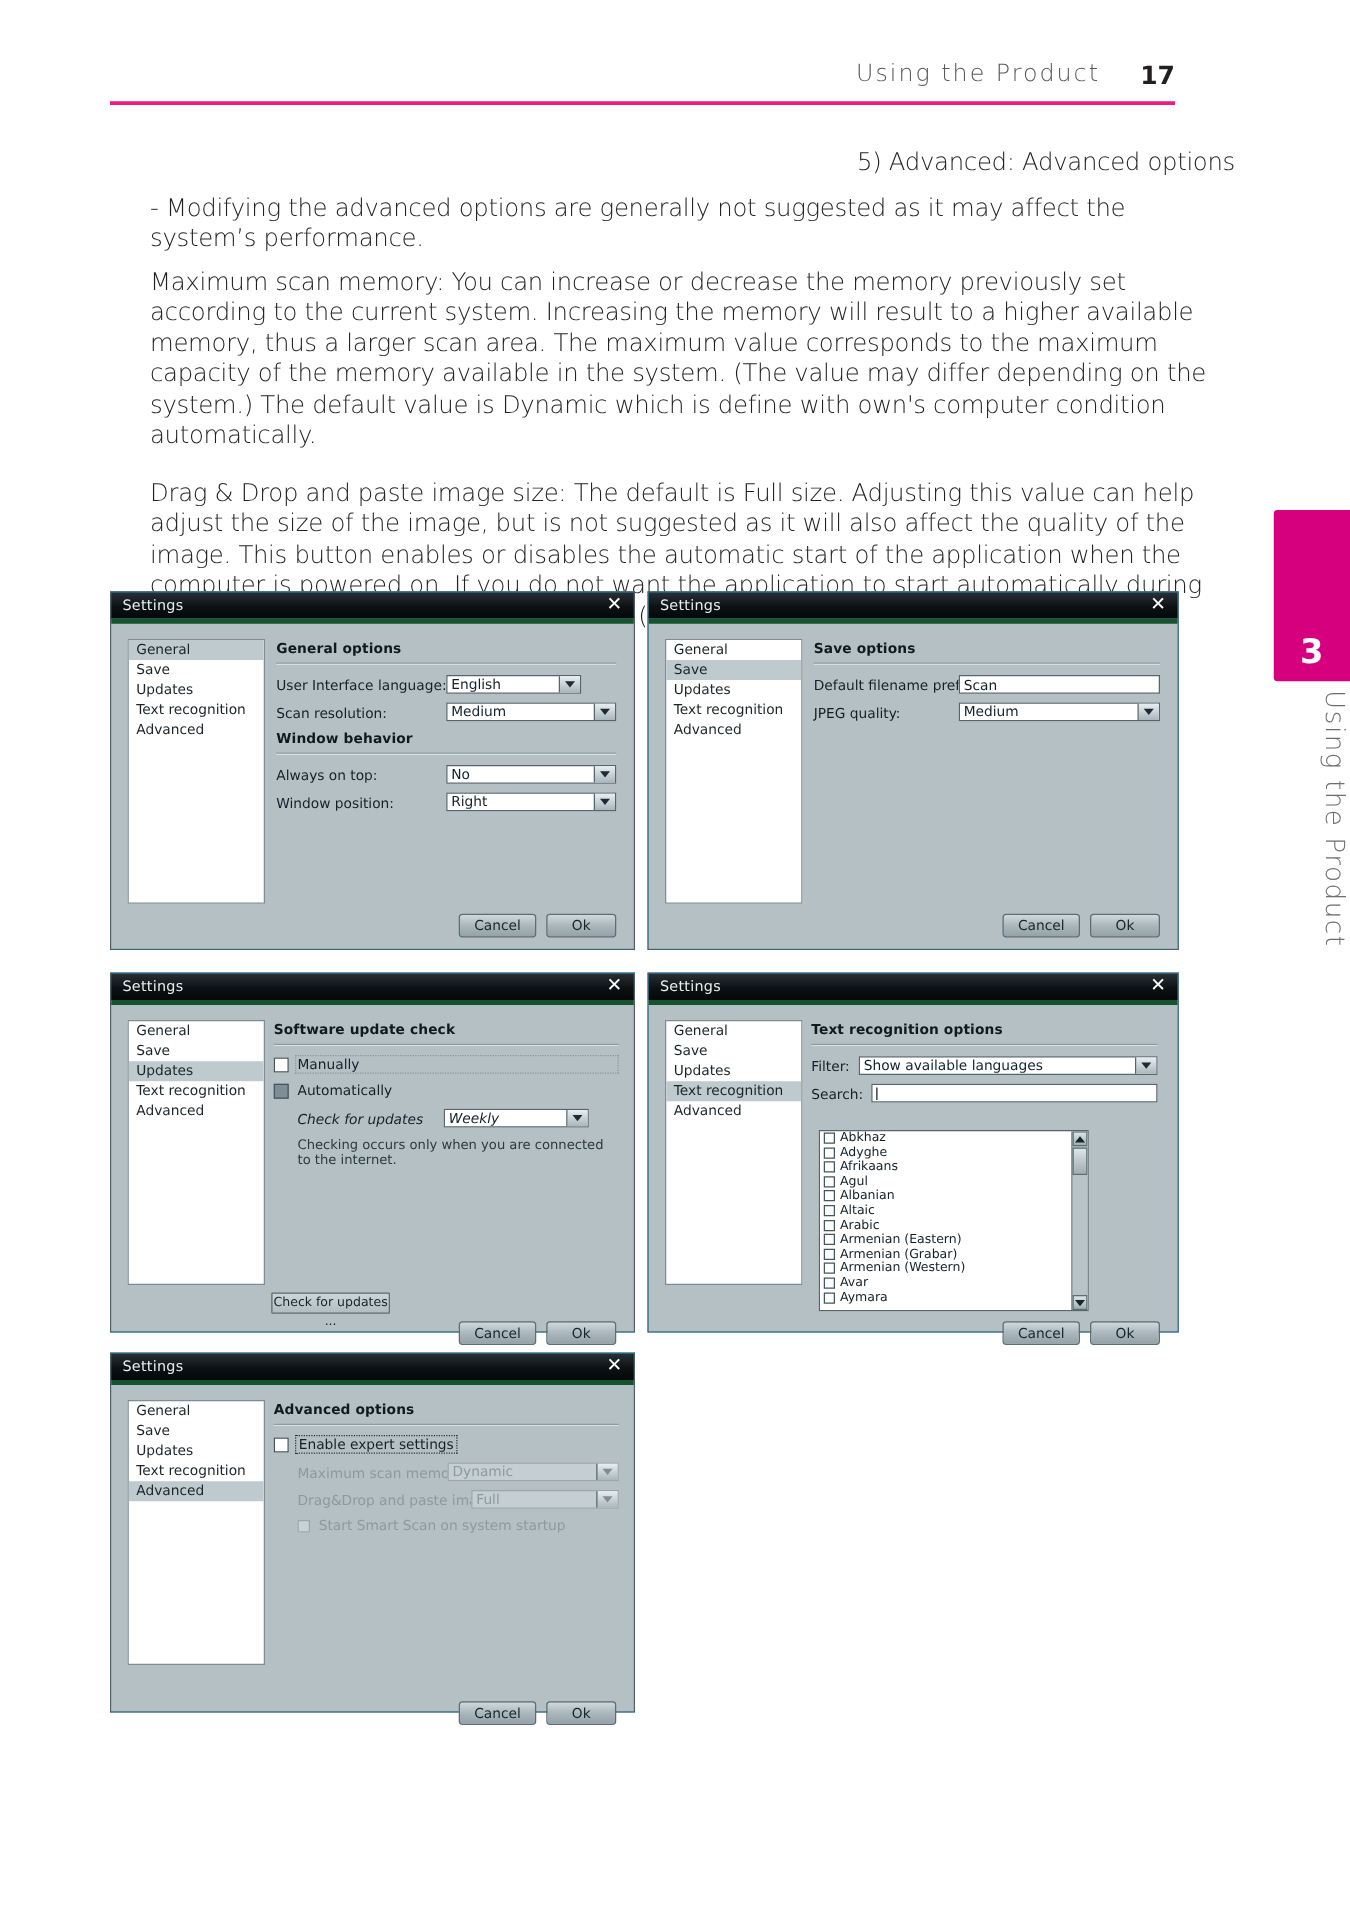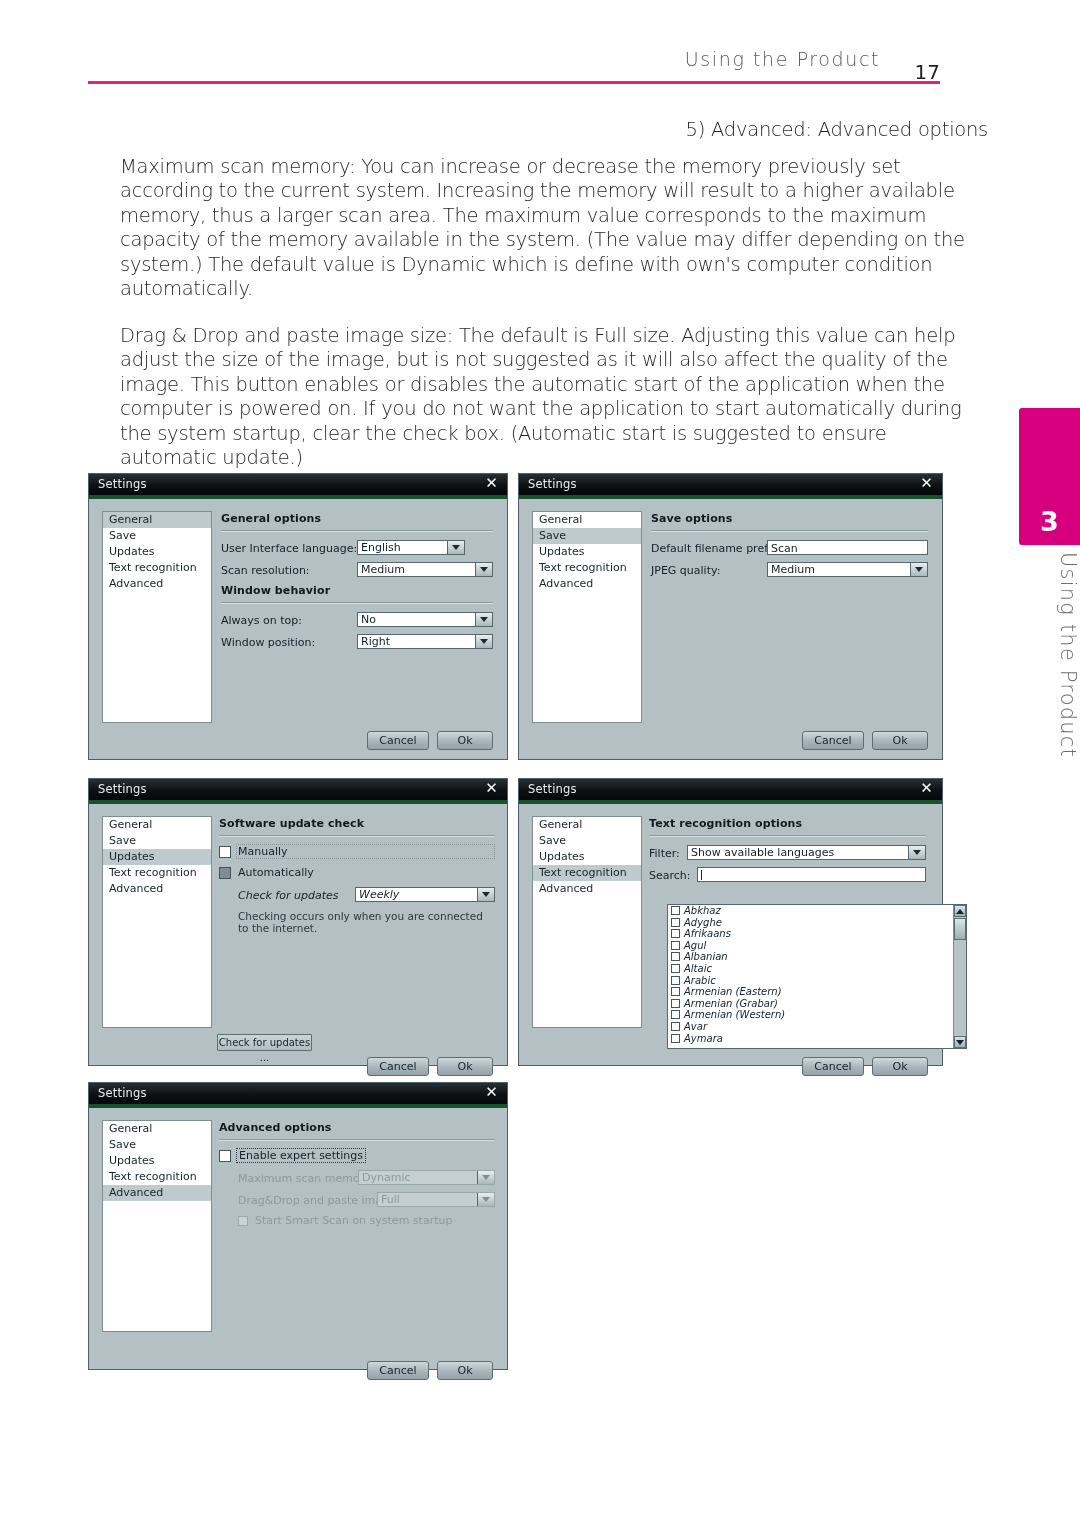--- a/index.html
+++ b/index.html
@@ -30,23 +30,23 @@
     top: 0;
     font-size: 19px;
     letter-spacing: 1.6px;
     color: #58595b;
     font-family: "DejaVu Sans", sans-serif;
     font-weight: 300;
   }
   #page-number {
     position: absolute;
     right: 0px;
-    top: 12px;
+    top: 0px;
     font-size: 20px;
-    font-weight: normal;
+    font-weight: bold;
     color: #231f20;
     font-family: "DejaVu Sans", sans-serif;
   }
   #header-rule {
     position: absolute;
     left: 0;
     top: 33px;
     width: 852px;
     height: 3px;
     background: #ec1c83;
@@ -418,20 +418,21 @@
   <div id="header-rule"></div>
 </div>
 
 <div id="side-tab">
   <div id="side-tab-number">3</div>
 </div>
 <div id="side-tab-label">Using the Product</div>
 
 <div id="body-copy">
   <div class="para lvl0">5) Advanced: Advanced options</div>
+  <div class="para lvl1">- Modifying the advanced options are generally not suggested as it may affect the system’s performance.</div>
   <div class="para lvl2">Maximum scan memory: You can increase or decrease the memory previously set according to the current system. Increasing the memory will result to a higher available memory, thus a larger scan area. The maximum value corresponds to the maximum capacity of the memory available in the system. (The value may differ depending on the system.) The default value is Dynamic which is define with own's computer condition automatically.</div>
   <div class="para lvl2 gap">Drag &amp; Drop and paste image size: The default is Full size. Adjusting this value can help adjust the size of the image, but is not suggested as it will also affect the quality of the image. This button enables or disables the automatic start of the application when the computer is powered on. If you do not want the application to start automatically during the system startup, clear the check box.  (Automatic start is suggested to ensure automatic update.)</div>
 </div>
 
 <div class="dialog" style="left:88px; top:473px; width:420px; height:287px;">
   <div class="dlg-titlebar">
     <div class="dlg-title">Settings</div>
     <div class="dlg-close">✕</div>
   </div>
   <div class="dlg-body">
@@ -534,21 +535,21 @@
         <div class="dotted-wide"></div>
         <div class="checkbox"></div>
         <div class="cb-label">Manually</div>
       </div>
       <div class="cbrow">
         <div class="checkbox filled"></div>
         <div class="cb-label">Automatically</div>
       </div>
       <div class="field-row" style="margin-left:19px; margin-top:2px;font-style:italic;">
         <div class="field-label">Check for updates</div>
-        <div class="combo" style="left:117px; width:140px;">
+        <div class="combo" style="left:117px; width:116px;">
           <div class="combo-value">Weekly</div>
           <div class="combo-arrow"></div>
         </div>
       </div>
       <div class="note" style="margin-left:19px; margin-top:6px;">Checking occurs only when you are connected to the internet.</div>
     </div>
     <div class="btn flat" style="left:128px; top:230px; width:95px; height:17px; line-height:15px; font-size:10px;">Check for updates ...</div>
     <div class="btn" style="left:278px; top:253px; width:62px;">Cancel</div>
     <div class="btn" style="left:348px; top:253px; width:56px;">Ok</div>
   </div>
@@ -575,21 +576,21 @@
         <div class="combo" style="left:38px; width:239px;">
           <div class="combo-value">Show available languages</div>
           <div class="combo-arrow"></div>
         </div>
       </div>
       <div class="field-row">
         <div class="field-label">Search:</div>
         <div class="textfield" style="left:48px; width:229px;"><span class="caret"></span></div>
       </div>
     </div>
-    <div class="lang-list" style="left:148px; top:100px; width:300px; height:145px;font-style:italic;">
+    <div class="lang-list" style="left:136px; top:100px; width:216px; height:145px;">
       <div class="lang-item"><span class="checkbox"></span><span>Abkhaz</span></div>
       <div class="lang-item"><span class="checkbox"></span><span>Adyghe</span></div>
       <div class="lang-item"><span class="checkbox"></span><span>Afrikaans</span></div>
       <div class="lang-item"><span class="checkbox"></span><span>Agul</span></div>
       <div class="lang-item"><span class="checkbox"></span><span>Albanian</span></div>
       <div class="lang-item"><span class="checkbox"></span><span>Altaic</span></div>
       <div class="lang-item"><span class="checkbox"></span><span>Arabic</span></div>
       <div class="lang-item"><span class="checkbox"></span><span>Armenian (Eastern)</span></div>
       <div class="lang-item"><span class="checkbox"></span><span>Armenian (Grabar)</span></div>
       <div class="lang-item"><span class="checkbox"></span><span>Armenian (Western)</span></div>

